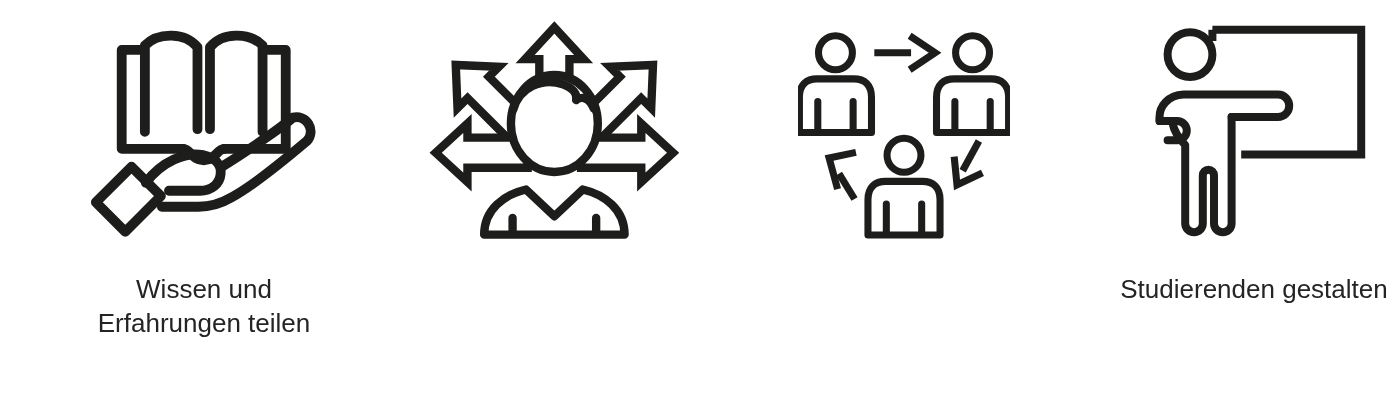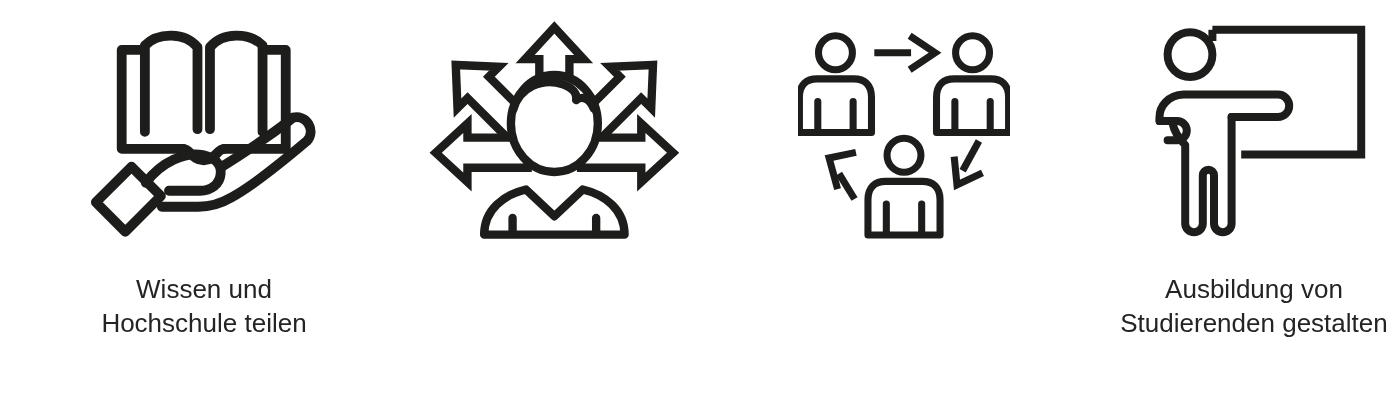--- a/index.html
+++ b/index.html
@@ -62,21 +62,21 @@
         <path class="st" d="M84,130 V33 C99,18 129,18 143,35 V127"></path>
         <path class="st" d="M216,130 V33 C201,18 171,18 157,35 V127"></path>
 
         <path class="st" d="M29,209 L69,169 L102,202 L62,242 Z"></path>
         <path class="st" d="M85,187 C103,163 130,152 149,156 C163,159 170,167 169,177 C168,189 158,196 146,196 L111,196"></path>
         <path class="st" d="M169,170 C205,148 238,124 250,114 A16,16 0 0 1 266,140 C240,162 202,192 182,203 C170,210 157,214 144,214 H103"></path>
       </svg>
     </div>
     <div class="caption">
       <div>Wissen und</div>
-      <div>Hochschule teilen</div>
+      <div>Erfahrungen teilen</div>
     </div>
   </section>
 
   <section class="feature-card">
     <div class="icon-wrap">
       <svg viewBox="0 0 300 268" height="224" aria-hidden="true">
         <defs>
           <path id="arr" d="M0,0 L-38,-35 L-38,-18 L-110,-18 L-110,18 L-38,18 L-38,35 Z"></path>
         </defs>
 
@@ -131,18 +131,17 @@
         <path class="stSq" d="M98,16 V30"></path>
         <path class="stSq" d="M98,16 H284 V172 H134"></path>
 
         <circle class="st10" cx="70" cy="47" r="28"></circle>
         <path class="st10" d="M32,130 C30,110 44,98 62,97 H180 A14,14 0 0 1 180,125 H122"></path>
         <path class="st10" d="M32,130 H54 A12,12 0 0 1 54,154 H42"></path>
         <path class="st10" d="M122,125 V258 A11,11 0 0 1 100,258 V198 A7,7 0 0 0 86,198 V258 A11,11 0 0 1 64,258 V160 C56,152 50,142 48,132"></path>
       </svg>
     </div>
     <div class="caption">
-      <div>Ausbildung von</div>
       <div>Studierenden gestalten</div>
     </div>
   </section>
 
 </main>
 
 </body></html>

